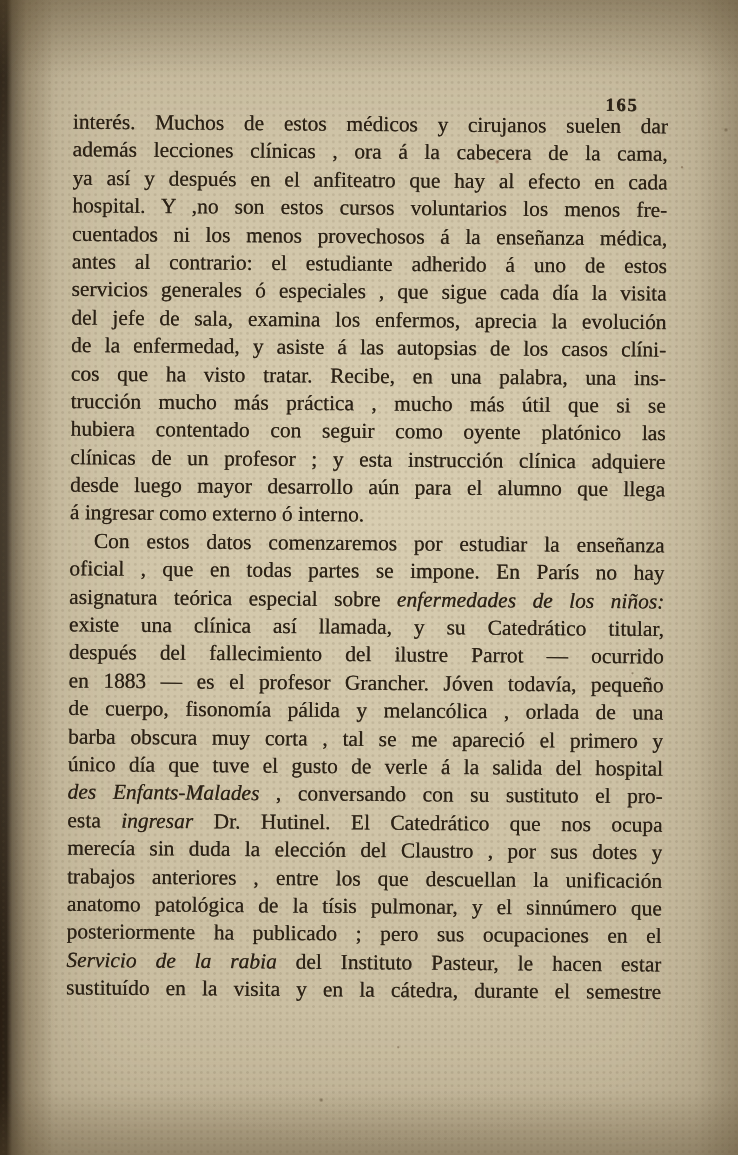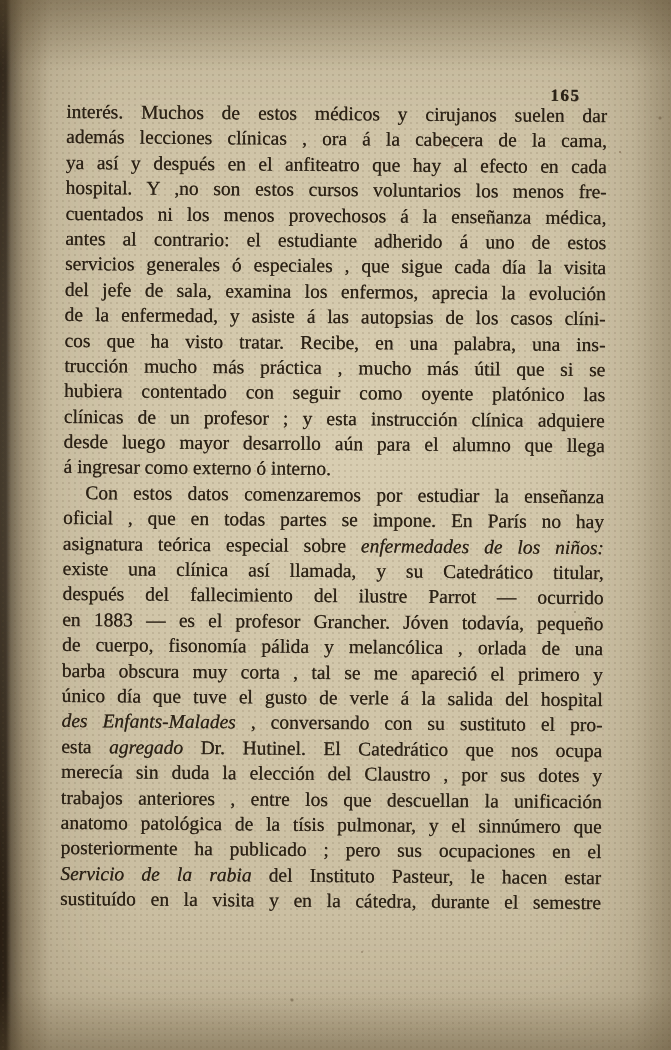--- a/index.html
+++ b/index.html
@@ -115,21 +115,21 @@
         <div class="line indent"><span>Con estos datos comenzaremos por estudiar la enseñanza</span></div>
         <div class="line"><span>oficial , que en todas partes se impone. En París no hay</span></div>
         <div class="line"><span>asignatura teórica especial sobre </span><span class="it">enfermedades de los niños:</span></div>
         <div class="line"><span>existe una clínica así llamada, y su Catedrático titular,</span></div>
         <div class="line"><span>después del fallecimiento del ilustre Parrot — ocurrido</span></div>
         <div class="line"><span>en 1883 — es el profesor Grancher. Jóven todavía, pequeño</span></div>
         <div class="line"><span>de cuerpo, fisonomía pálida y melancólica , orlada de una</span></div>
         <div class="line"><span>barba obscura muy corta , tal se me apareció el primero y</span></div>
         <div class="line"><span>único día que tuve el gusto de verle á la salida del hospital</span></div>
         <div class="line"><span class="it">des Enfants-Malades</span><span> , conversando con su sustituto el pro-</span></div>
-        <div class="line"><span>esta </span><span class="it">agregado</span><span> Dr. Hutinel. El Catedrático que nos ocupa</span></div>
+        <div class="line"><span>esta </span><span class="it">ingresar</span><span> Dr. Hutinel. El Catedrático que nos ocupa</span></div>
         <div class="line"><span>merecía sin duda la elección del Claustro , por sus dotes y</span></div>
         <div class="line"><span>trabajos anteriores , entre los que descuellan la unificación</span></div>
         <div class="line"><span>anatomo patológica de la tísis pulmonar, y el sinnúmero que</span></div>
         <div class="line"><span>posteriormente ha publicado ; pero sus ocupaciones en el</span></div>
         <div class="line"><span class="it">Servicio de la rabia</span><span> del Instituto Pasteur, le hacen estar</span></div>
         <div class="line"><span>sustituído en la visita y en la cátedra, durante el semestre</span></div>
       </div>
   </div>
 </div>
 

